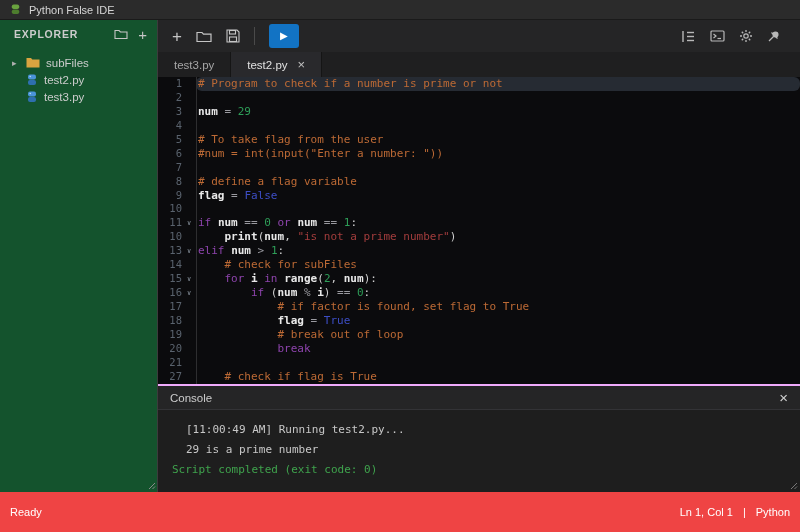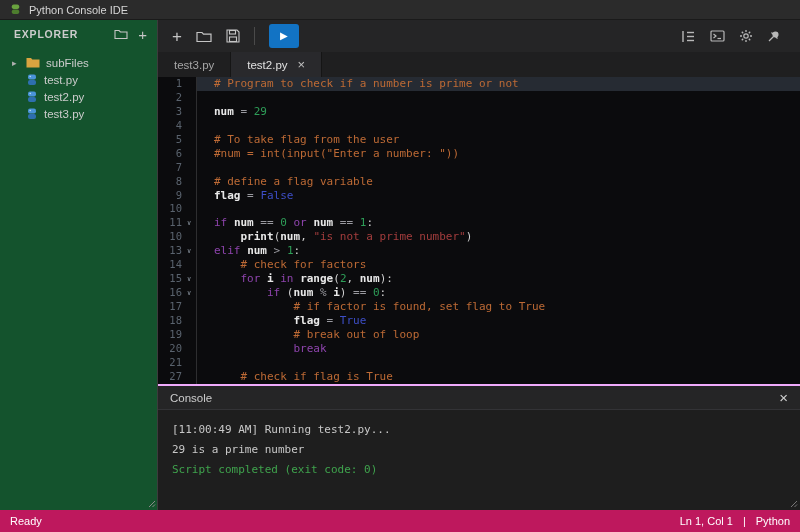--- a/index.html
+++ b/index.html
@@ -50,64 +50,64 @@
   .tab.active { background:#29292c; color:#e0e0e0; }
   .tab-close { color:#c0c0c0; font-size:13px; line-height:1; cursor:pointer; }
 
   
   .editor { height:307px; background:#0b0b0d; position:relative; overflow:hidden; flex:none;
     font-family:"DejaVu Sans Mono", monospace; }
   .gutter-rule { position:absolute; left:38px; top:0; bottom:0; width:1px; background:#2e2e30; }
   .cl { display:flex; height:13.95px; line-height:13.95px; font-size:11px; white-space:pre; }
   .ln { width:24px; flex:none; text-align:right; color:#5a636e; font-size:10.5px; }
   .fold { width:14px; flex:none; text-align:center; color:#8b95a0; font-size:7px; line-height:14px; }
-  .codeseg { flex:1; padding-left:18px; min-width:0; }
+  .codeseg { flex:1; padding-left:2px; min-width:0;border-radius:6px; }
   .cl.hl .codeseg { background:#262b33; }
   .tk-cm { color:#bd6a35; }
   .tk-kw { color:#8e44ad; }
   .tk-num { color:#2e9e58; }
   .tk-str { color:#a33d3d; }
   .tk-bool { color:#3d4ec6; }
   .tk-id { color:#e8e8e8; font-weight:bold; }
   .tk-op { color:#9a9aa0; }
   .tk-pl { color:#d0d0d0; }
 
   
   .console { flex:1; display:flex; flex-direction:column; min-height:0; position:relative; }
   .console-header { height:26px; background:#252526; border-top:2px solid #f0abfc;
     border-bottom:1px solid #333336; display:flex; align-items:center; padding:0 12px; flex:none; }
   .console-title { color:#cccccc; font-size:11.5px; flex:1; }
   .console-close { color:#d0d0d0; font-size:15px; line-height:1; cursor:pointer; }
   .console-body { flex:1; background:#1e1e1e; padding:10px 0 0 14px;
     font-family:"DejaVu Sans Mono", monospace; font-size:11px; position:relative; }
   .con-line { line-height:20px; white-space:pre; }
-  .con-log { color:#c8c8c8; }
+  .con-log { color:#c8c8c8;margin-left:14px; }
   .con-ok { color:#3fa34d; }
   .console-grip { position:absolute; bottom:2px; right:2px; }
 
   
-  .statusbar { height:22px; background:#be185d; display:flex; align-items:center;
+  .statusbar { height:40px; background:#ef4444; display:flex; align-items:center;
     padding:0 10px; color:#ffffff; font-size:11px; flex:none; }
   .sb-left { flex:1; }
   .sb-right { display:flex; gap:10px; align-items:flex-end; }
   svg { display:block; }
 </style>
 </head>
 <body>
 
 <div class="app">
 
   <div class="titlebar">
     <span>
       <svg width="11" height="11" viewBox="0 0 12 12">
         <rect x="2" y="0.5" width="8" height="5" rx="2" fill="#6aa33f"></rect>
         <rect x="2" y="6" width="8" height="5" rx="2" fill="#4d7d2e"></rect>
       </svg>
     </span>
-    <span class="title">Python Console IDE</span>
+    <span class="title">Python False IDE</span>
   </div>
 
   <div class="main">
 
     <div class="sidebar">
       <div class="exp-header">
         <span class="exp-title">EXPLORER</span>
         <span class="exp-actions">
           <span class="icon-btn">
             <svg width="14" height="12" viewBox="0 0 14 12" fill="none" stroke="#c5c5c5" stroke-width="1.1">
@@ -119,28 +119,20 @@
       </div>
       <div class="tree">
         <div class="tree-row">
           <span class="chev">▸</span>
           <svg width="14" height="11" viewBox="0 0 14 11">
             <path d="M0.5 1h4.5l1.3 1.6h7.2v7.9H0.5z" fill="#d9a440"></path>
           </svg>
           <span>subFiles</span>
         </div>
         <div id="file-list">
-  <div class="tree-row file-row">
-    <svg width="12" height="12" viewBox="0 0 12 12">
-      <rect x="2" y="0.5" width="8" height="5" rx="2" fill="#4a94d8"></rect>
-      <rect x="2" y="6" width="8" height="5" rx="2" fill="#2e6fae"></rect>
-      <circle cx="4.2" cy="2.5" r="0.7" fill="#cfe4f5"></circle>
-    </svg>
-    <span>test.py</span>
-  </div>
 
   <div class="tree-row file-row">
     <svg width="12" height="12" viewBox="0 0 12 12">
       <rect x="2" y="0.5" width="8" height="5" rx="2" fill="#4a94d8"></rect>
       <rect x="2" y="6" width="8" height="5" rx="2" fill="#2e6fae"></rect>
       <circle cx="4.2" cy="2.5" r="0.7" fill="#cfe4f5"></circle>
     </svg>
     <span>test2.py</span>
   </div>
 
@@ -243,21 +235,21 @@
             <div class="cl"><span class="ln">4</span><span class="fold"></span><span class="codeseg"></span></div>
             <div class="cl"><span class="ln">5</span><span class="fold"></span><span class="codeseg"><span class="tk-cm"># To take flag from the user</span></span></div>
             <div class="cl"><span class="ln">6</span><span class="fold"></span><span class="codeseg"><span class="tk-cm">#num = int(input("Enter a number: "))</span></span></div>
             <div class="cl"><span class="ln">7</span><span class="fold"></span><span class="codeseg"></span></div>
             <div class="cl"><span class="ln">8</span><span class="fold"></span><span class="codeseg"><span class="tk-cm"># define a flag variable</span></span></div>
             <div class="cl"><span class="ln">9</span><span class="fold"></span><span class="codeseg"><span class="tk-id">flag</span><span class="tk-op"> = </span><span class="tk-bool">False</span></span></div>
             <div class="cl"><span class="ln">10</span><span class="fold"></span><span class="codeseg"></span></div>
             <div class="cl"><span class="ln">11</span><span class="fold">∨</span><span class="codeseg"><span class="tk-kw">if </span><span class="tk-id">num</span><span class="tk-op"> == </span><span class="tk-num">0</span><span class="tk-kw"> or </span><span class="tk-id">num</span><span class="tk-op"> == </span><span class="tk-num">1</span><span class="tk-pl">:</span></span></div>
             <div class="cl"><span class="ln">10</span><span class="fold"></span><span class="codeseg"><span class="tk-pl">    </span><span class="tk-id">print</span><span class="tk-pl">(</span><span class="tk-id">num</span><span class="tk-pl">, </span><span class="tk-str">"is not a prime number"</span><span class="tk-pl">)</span></span></div>
             <div class="cl"><span class="ln">13</span><span class="fold">∨</span><span class="codeseg"><span class="tk-kw">elif </span><span class="tk-id">num</span><span class="tk-op"> &gt; </span><span class="tk-num">1</span><span class="tk-pl">:</span></span></div>
-            <div class="cl"><span class="ln">14</span><span class="fold"></span><span class="codeseg"><span class="tk-pl">    </span><span class="tk-cm"># check for factors</span></span></div>
+            <div class="cl"><span class="ln">14</span><span class="fold"></span><span class="codeseg"><span class="tk-pl">    </span><span class="tk-cm"># check for subFiles</span></span></div>
             <div class="cl"><span class="ln">15</span><span class="fold">∨</span><span class="codeseg"><span class="tk-pl">    </span><span class="tk-kw">for </span><span class="tk-id">i</span><span class="tk-kw"> in </span><span class="tk-id">range</span><span class="tk-pl">(</span><span class="tk-num">2</span><span class="tk-pl">, </span><span class="tk-id">num</span><span class="tk-pl">):</span></span></div>
             <div class="cl"><span class="ln">16</span><span class="fold">∨</span><span class="codeseg"><span class="tk-pl">        </span><span class="tk-kw">if </span><span class="tk-pl">(</span><span class="tk-id">num</span><span class="tk-op"> % </span><span class="tk-id">i</span><span class="tk-pl">)</span><span class="tk-op"> == </span><span class="tk-num">0</span><span class="tk-pl">:</span></span></div>
             <div class="cl"><span class="ln">17</span><span class="fold"></span><span class="codeseg"><span class="tk-pl">            </span><span class="tk-cm"># if factor is found, set flag to True</span></span></div>
             <div class="cl"><span class="ln">18</span><span class="fold"></span><span class="codeseg"><span class="tk-pl">            </span><span class="tk-id">flag</span><span class="tk-op"> = </span><span class="tk-bool">True</span></span></div>
             <div class="cl"><span class="ln">19</span><span class="fold"></span><span class="codeseg"><span class="tk-pl">            </span><span class="tk-cm"># break out of loop</span></span></div>
             <div class="cl"><span class="ln">20</span><span class="fold"></span><span class="codeseg"><span class="tk-pl">            </span><span class="tk-kw">break</span></span></div>
             <div class="cl"><span class="ln">21</span><span class="fold"></span><span class="codeseg"></span></div>
             <div class="cl"><span class="ln">27</span><span class="fold"></span><span class="codeseg"><span class="tk-pl">    </span><span class="tk-cm"># check if flag is True</span></span></div>
           </div>
       </div>

